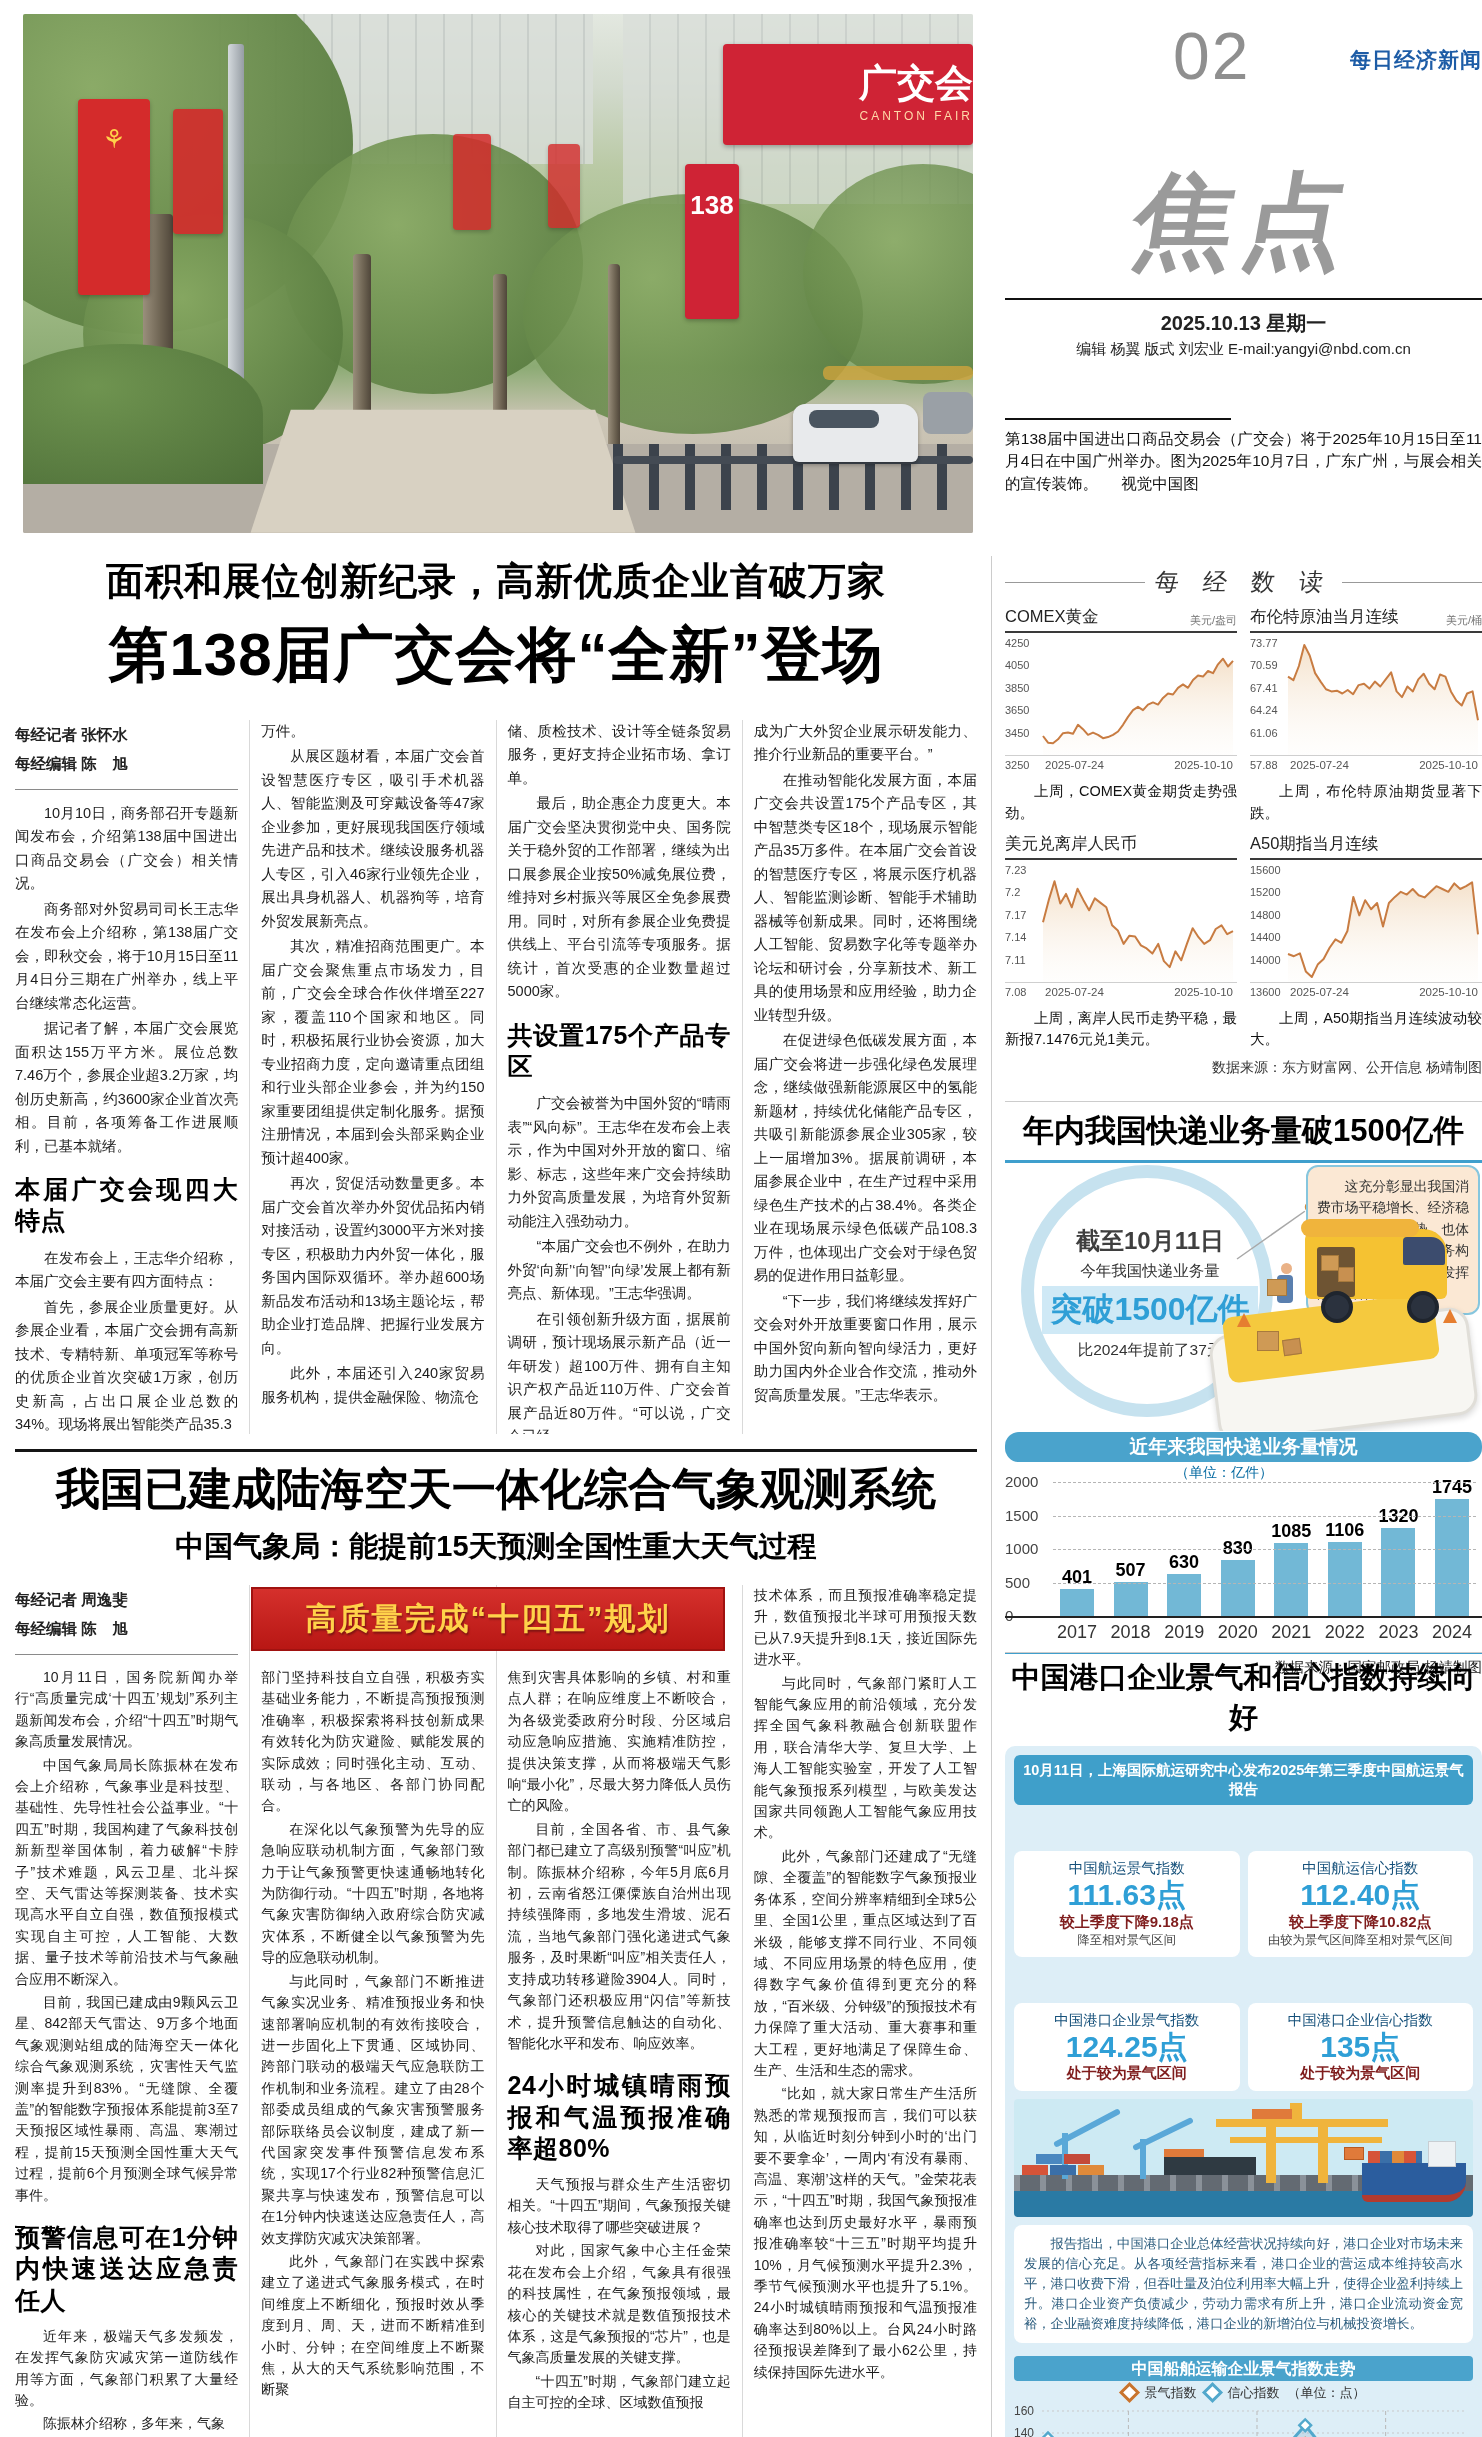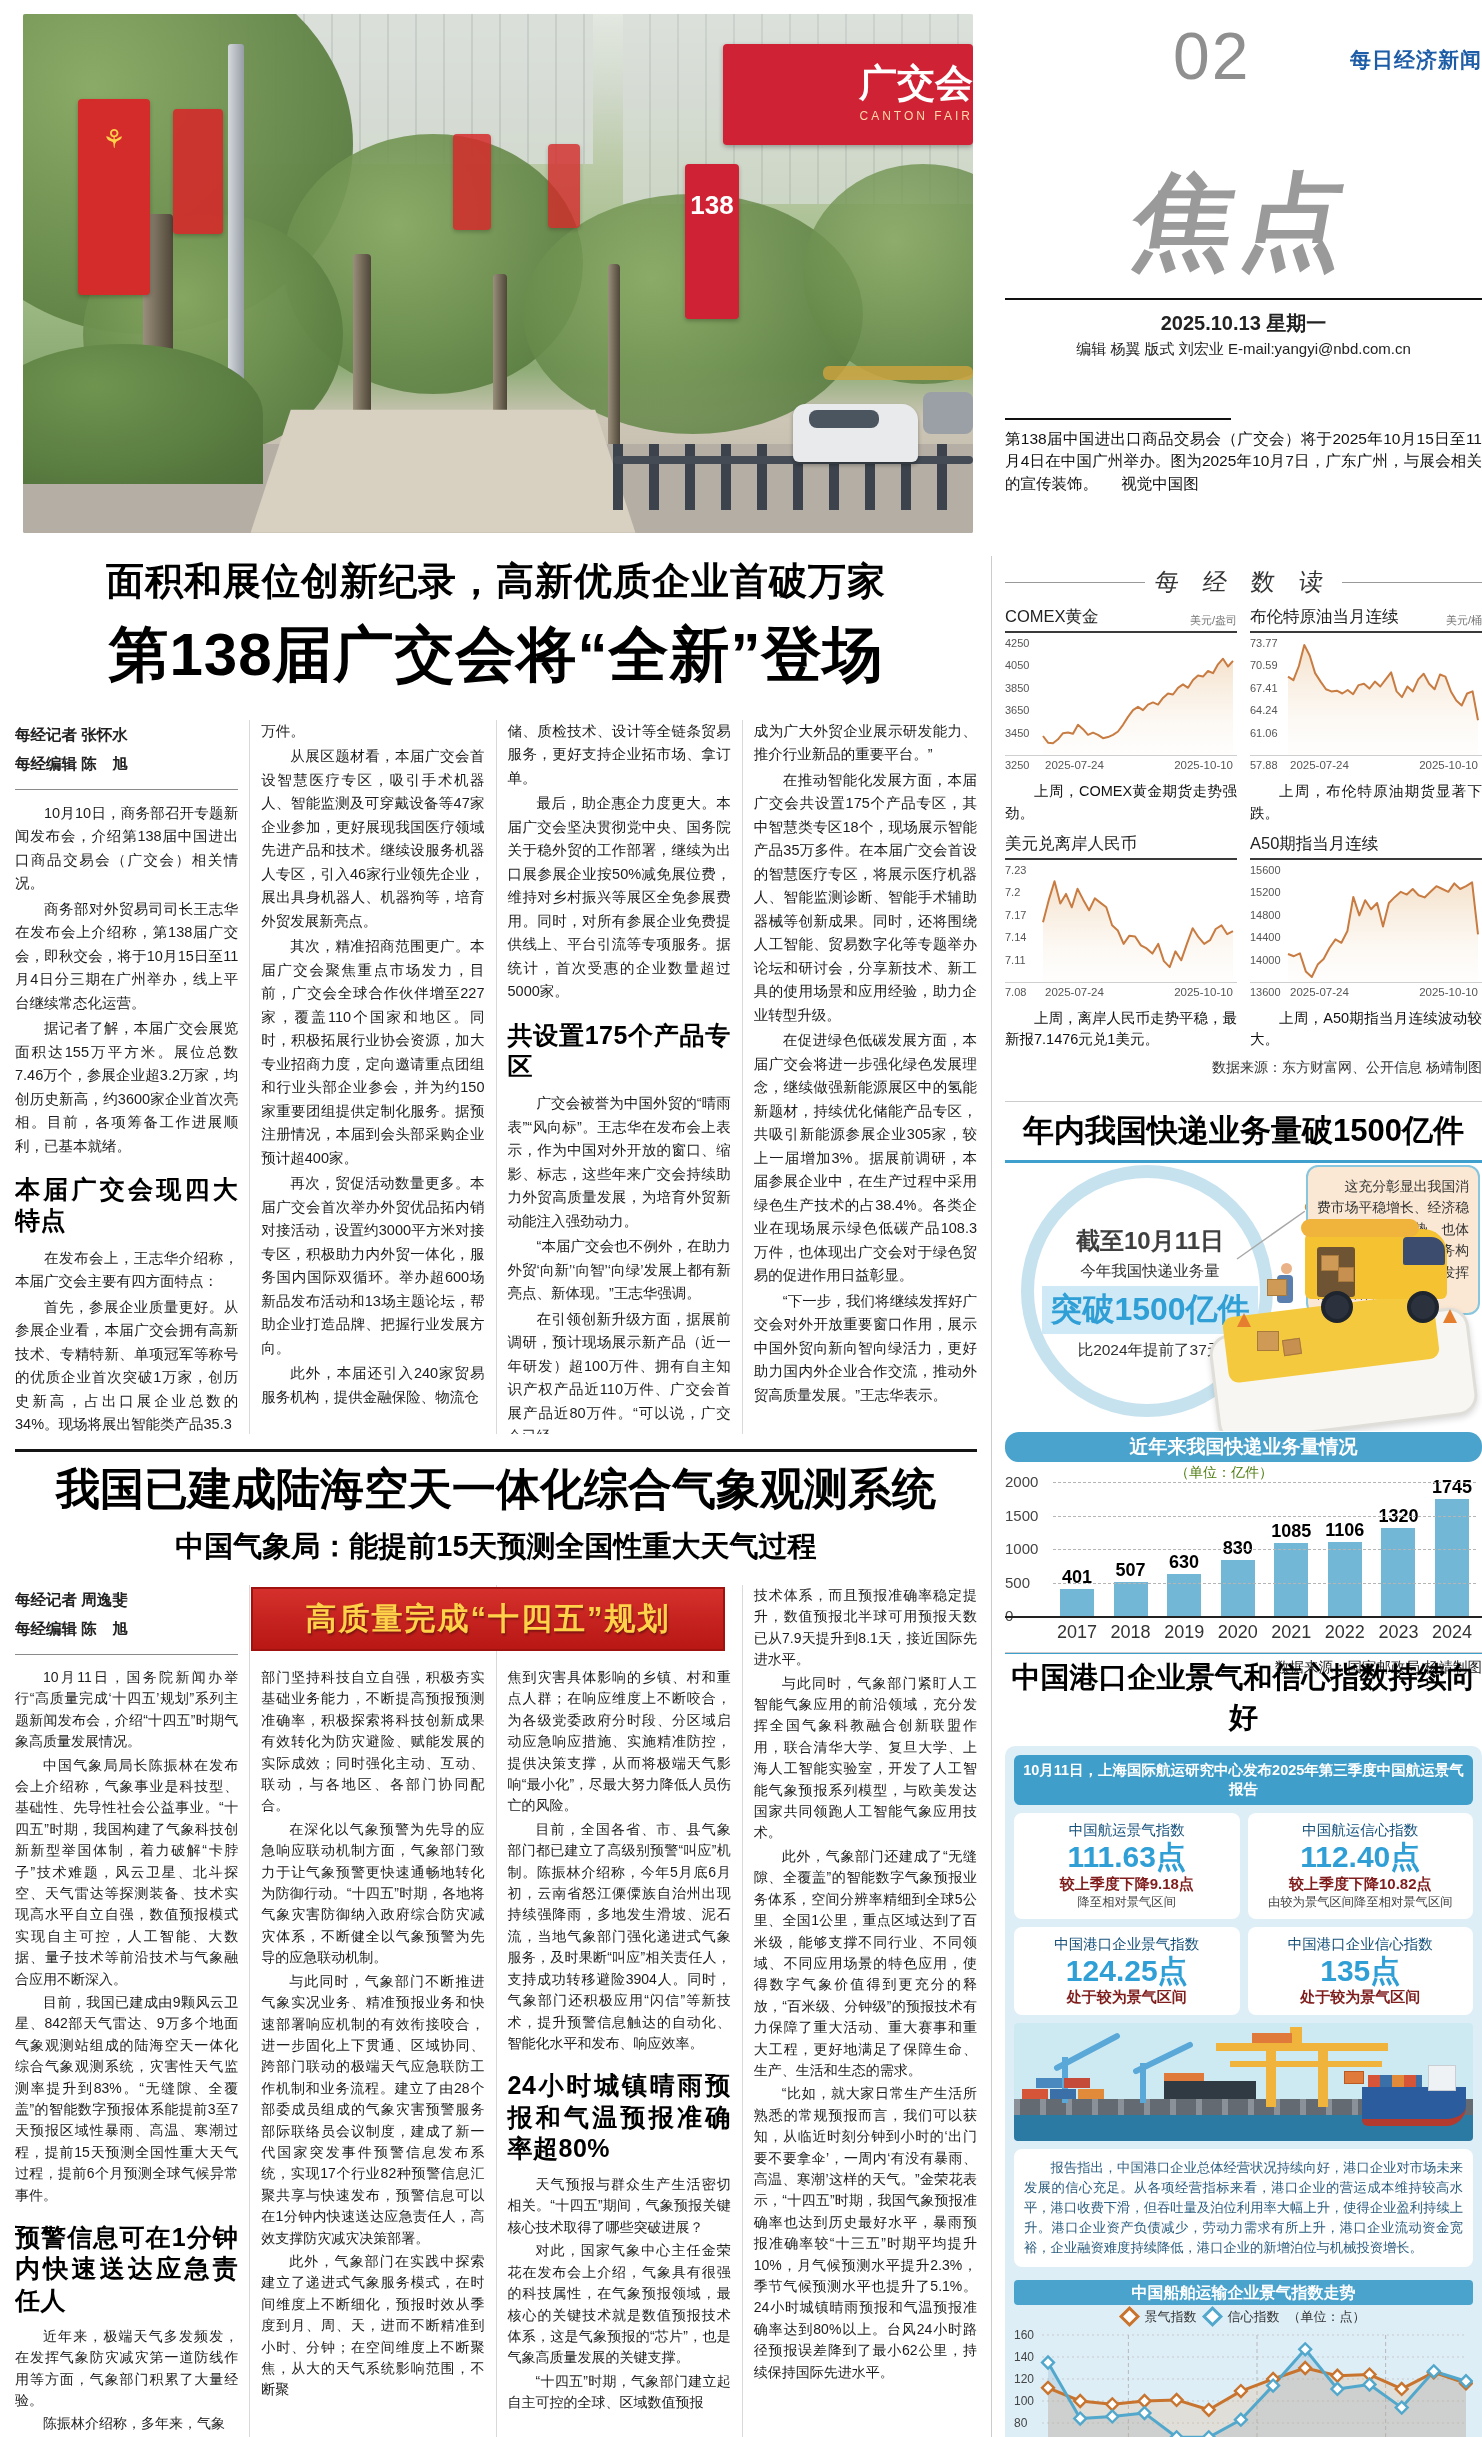--- a/index.html
+++ b/index.html
@@ -82,30 +82,30 @@
   .bar-plot{position:absolute;left:48px;right:6px;top:16px;height:134px;}
   .bar-grid{position:absolute;left:0;right:0;border-top:1px dashed #b5b5b5;}
   .bar-row{position:absolute;left:0;right:0;bottom:0;top:0;display:flex;justify-content:space-between;align-items:flex-end;padding:0 4px;}
   .bar-item{width:40px;text-align:center;}
   .bar-val{font-size:18px;font-weight:bold;color:#000000;margin-bottom:1px;}
   .bar-rect{margin:0 auto;width:34px;background:#72b8d6;}
   .bar-ytick{position:absolute;width:42px;text-align:left;font-size:15px;color:#444;left:0;}
   .bar-base{position:absolute;left:0;right:0;top:150px;height:2px;background:#222;}
   .bar-years{position:absolute;left:48px;right:6px;top:156px;display:flex;justify-content:space-between;padding:0 4px;}
   .bar-years span{width:40px;text-align:center;font-size:18px;color:#333;}
-  .bar-unit{position:absolute;left:170px;top:-2px;font-size:14px;color:#4d7c0f;}
+  .bar-unit{position:absolute;left:170px;top:-2px;font-size:14px;color:#0369a1;}
   .blue-ln{height:2px;background:#3f9fcd;}
   .bar-src{text-align:right;font-size:14.5px;color:#222;margin-top:4px;}
   
   #port{position:absolute;left:1005px;top:1658px;width:477px;}
   .port-title{margin:0;text-align:center;font-size:29px;font-weight:900;color:#000;}
   .port-box{margin-top:8px;background:#ddeef7;border-radius:10px;padding:9px;height:714px;overflow:hidden;}
   .port-banner{background:#3f9fca;color:#fff;font-weight:bold;font-size:14.5px;text-align:center;border-radius:6px;padding:6px 2px;}
   .cards{display:grid;grid-template-columns:1fr 1fr;gap:8px;margin-top:8px;}
-  .card{background:#fff;border-radius:8px;padding:8px 5px;text-align:center;}
+  .card{background:#fff;border-radius:8px;padding:8px 5px;text-align:center;margin-top:38px;}
   .card .nm{font-size:14.5px;color:#15507a;}
   .card .vl{font-size:30px;font-weight:900;color:#2f9fd6;line-height:1.15;}
   .card .n1{font-size:15px;color:#7f1d1d;font-weight:700;}
   .card .n2{font-size:12.3px;color:#444;}
   .illo{position:relative;height:118px;margin-top:8px;border-radius:4px;overflow:hidden;background:linear-gradient(180deg,#cdeaf3 0 76%,#2a7aa4 76% 100%);}
   .ip{position:absolute;}
   .report{background:#fff;border-radius:8px;margin-top:8px;padding:9px 10px;font-size:13.3px;line-height:1.5;color:#2c5d7e;text-align:justify;text-indent:2em;}
   .pc-band{margin-top:8px;background:#4aa3cc;color:#fff;font-weight:bold;font-size:16px;text-align:center;border-radius:4px;line-height:25px;height:25px;}
   .legend{display:flex;justify-content:center;align-items:center;gap:8px;font-size:13px;color:#333;margin:3px 0;}
   .dia{display:inline-block;width:9px;height:9px;transform:rotate(45deg);background:#fff;}

